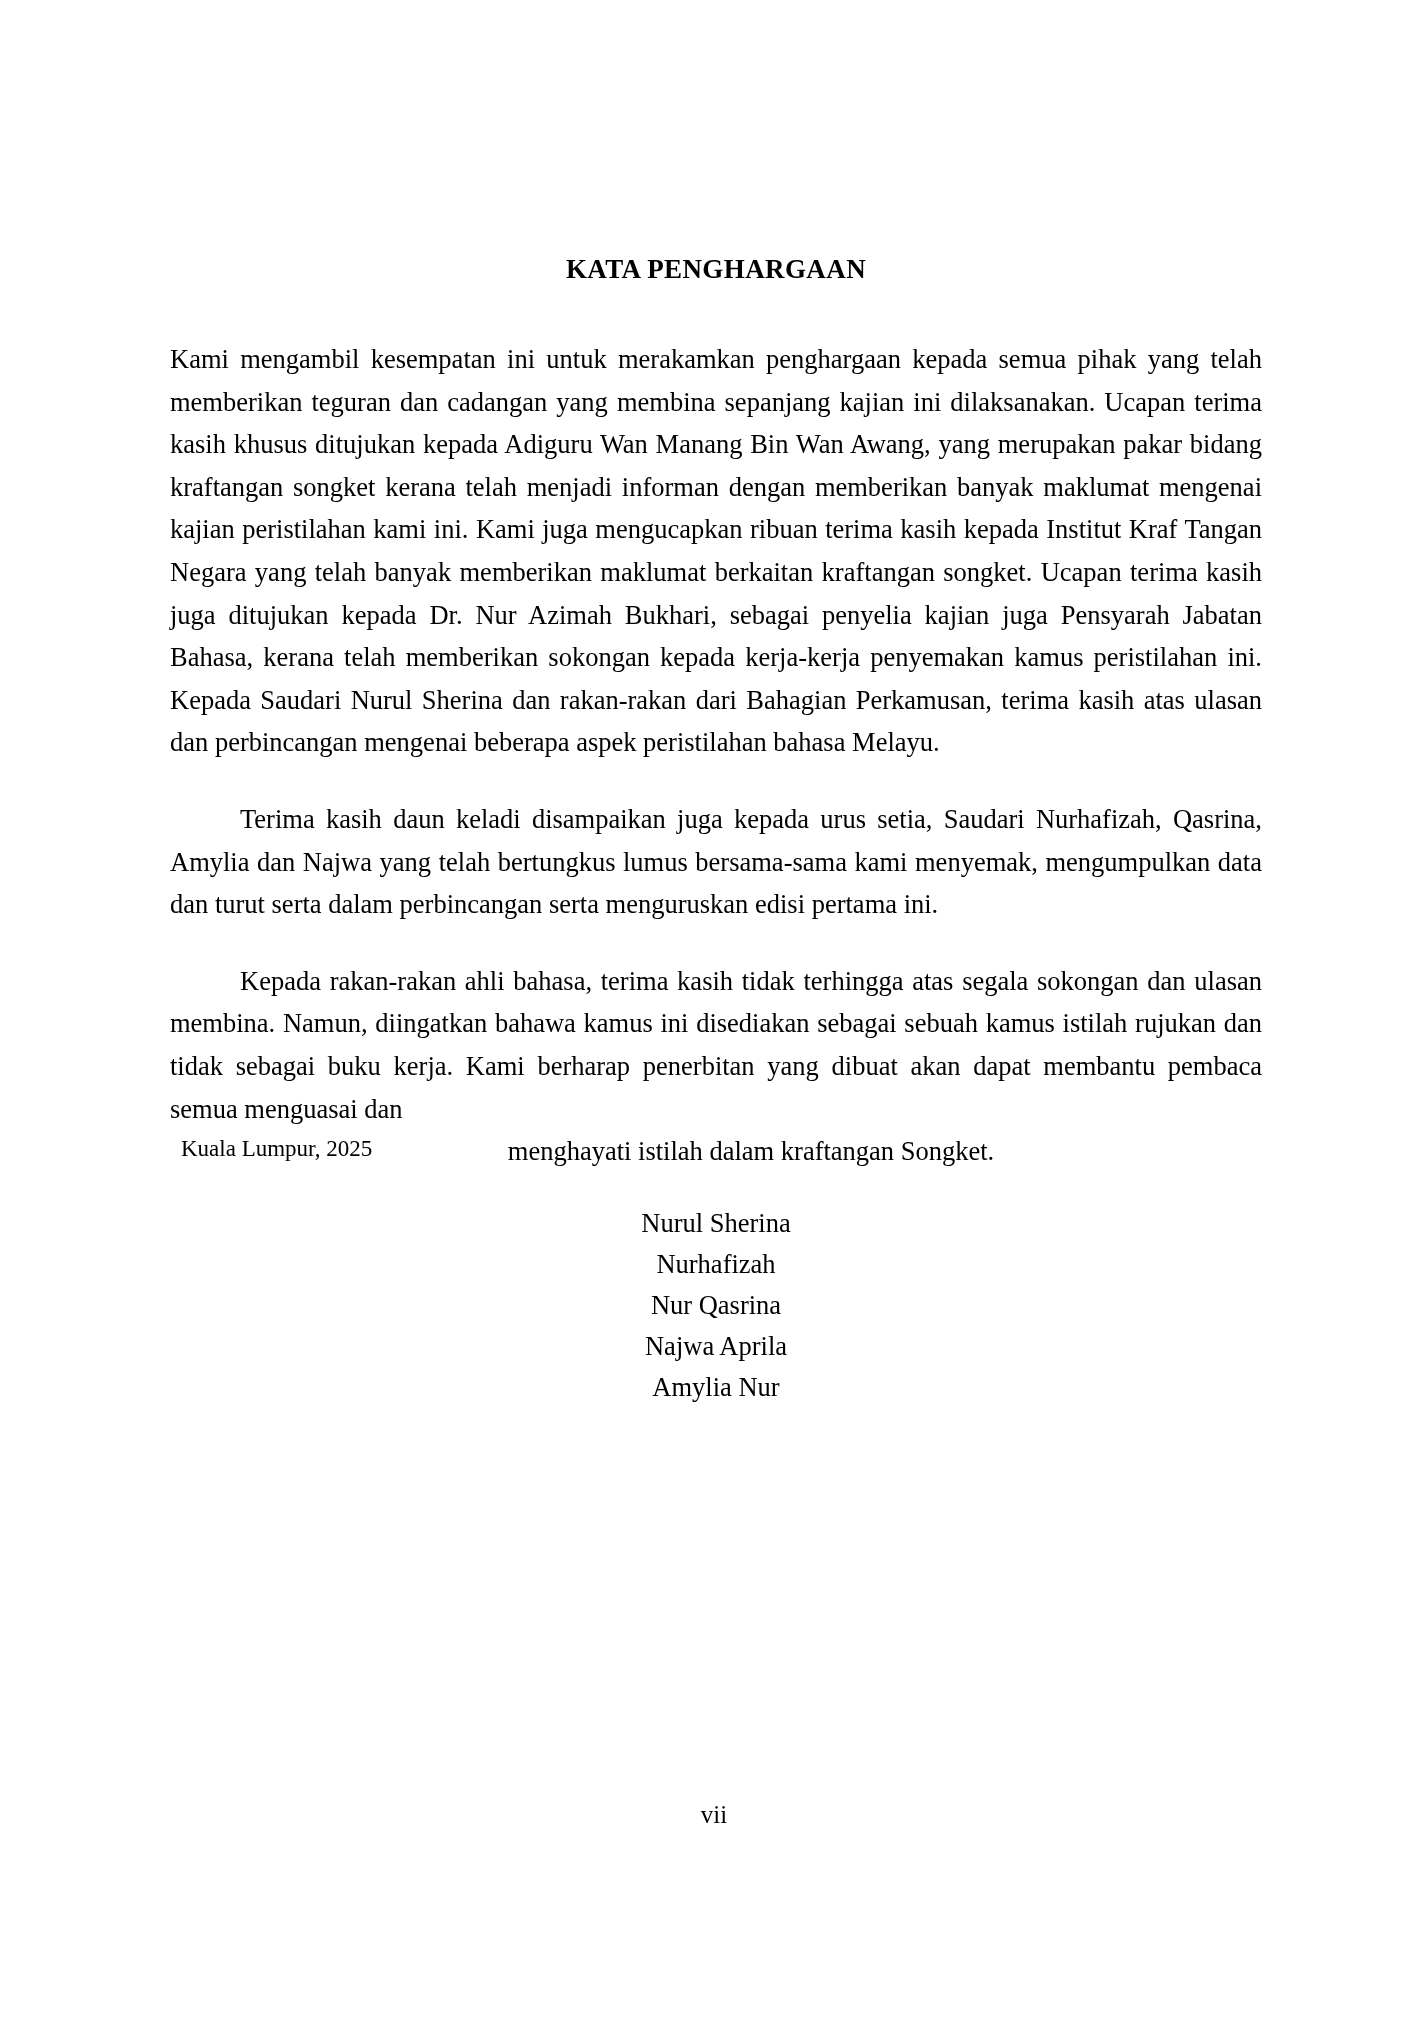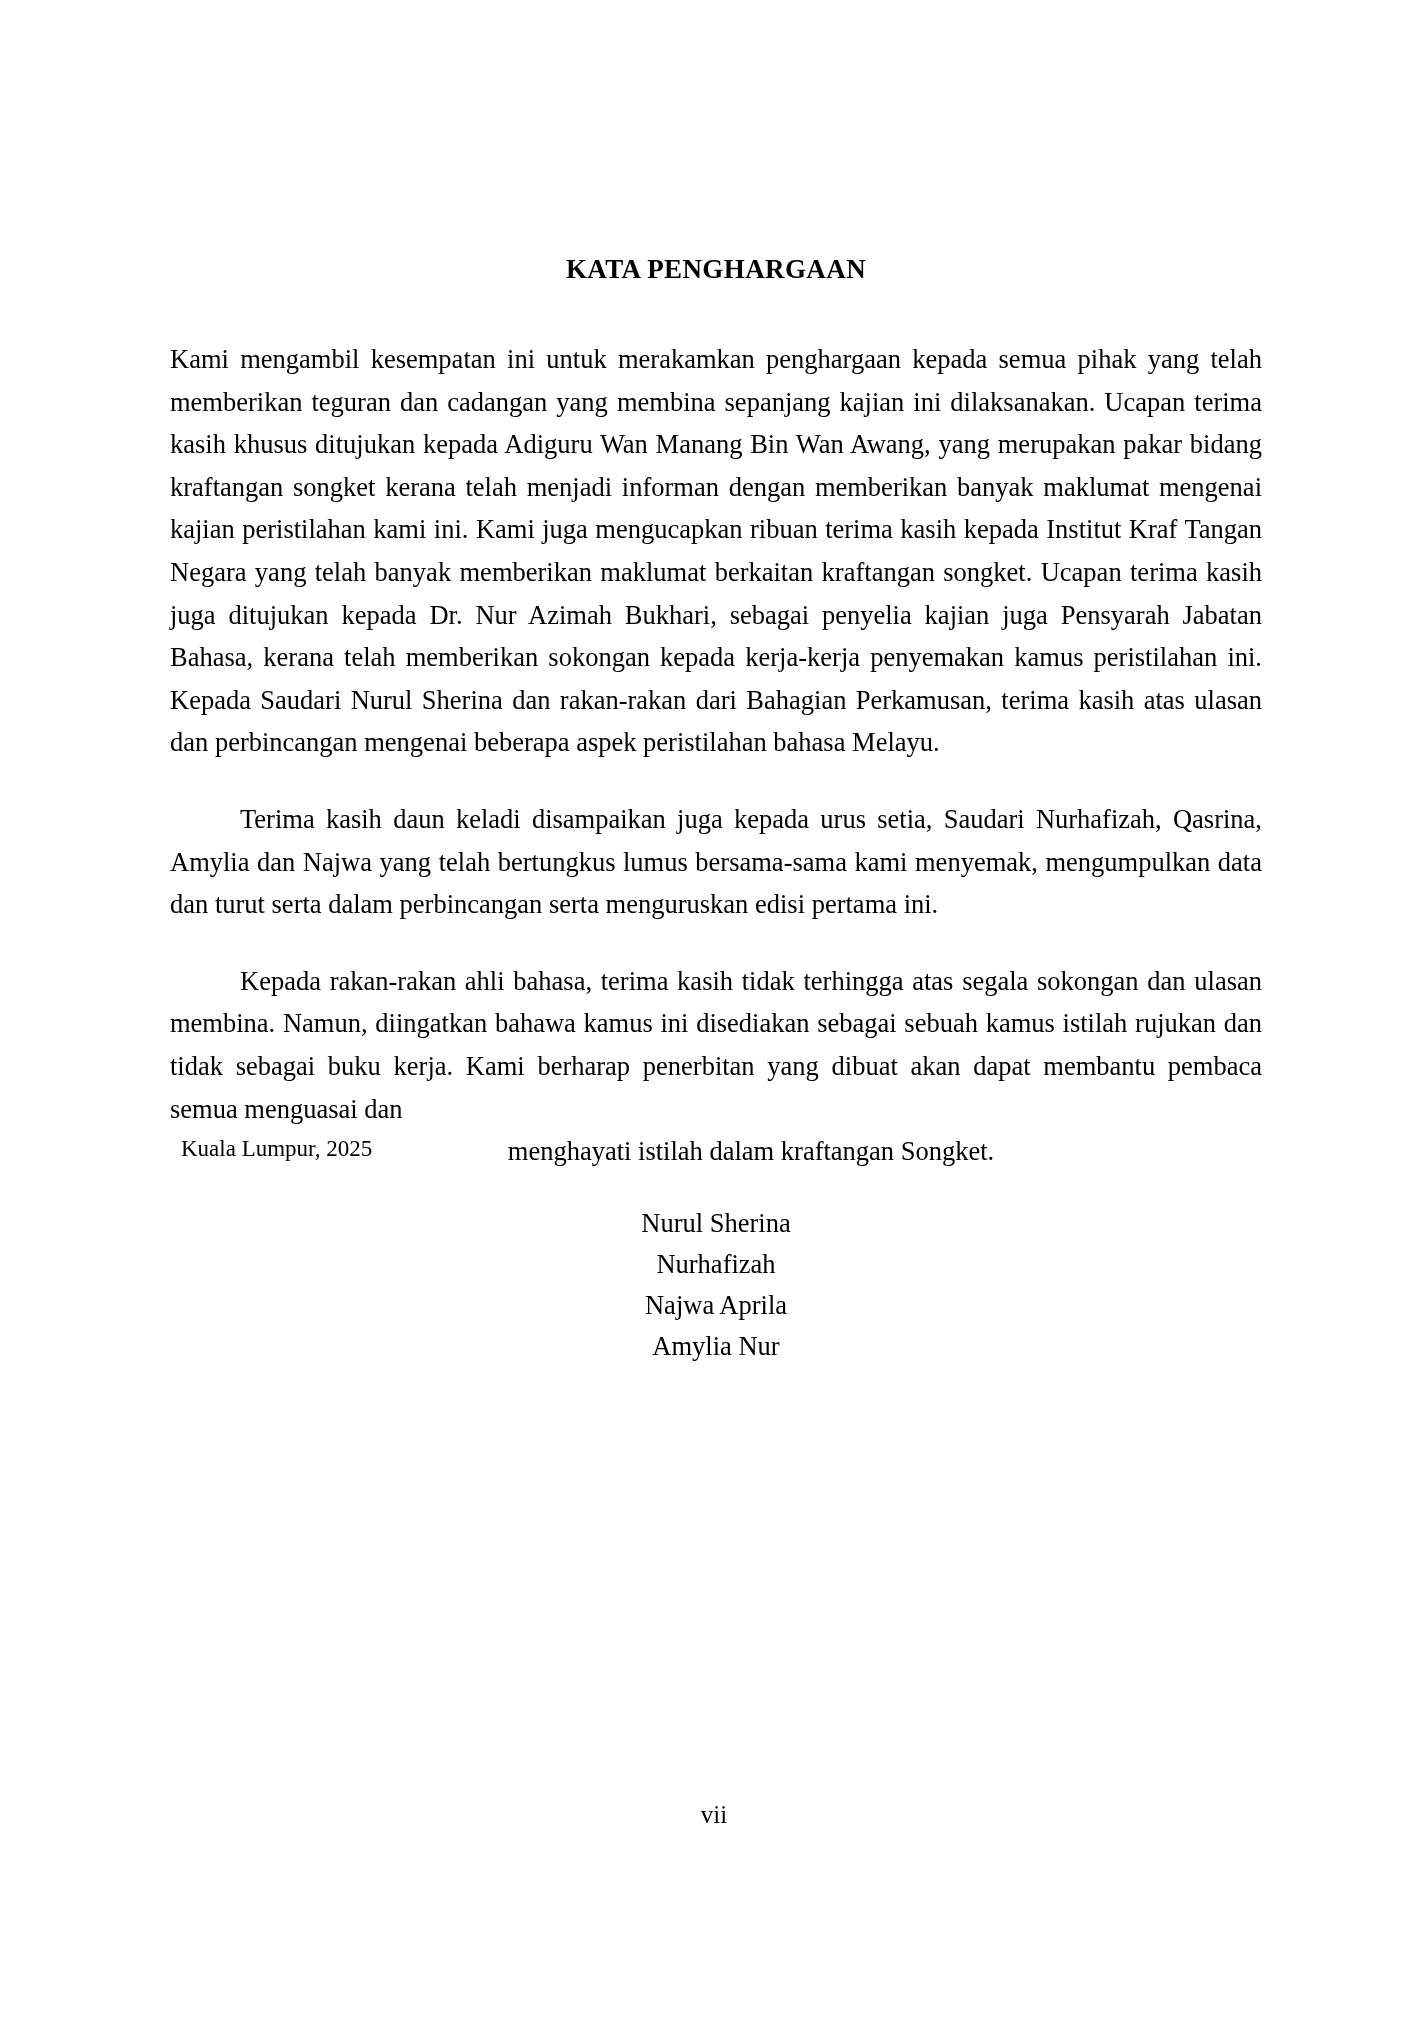--- a/index.html
+++ b/index.html
@@ -129,20 +129,21 @@
 
       <p class="para indented"><span>Kepada rakan-rakan ahli bahasa, terima kasih tidak terhingga atas segala sokongan dan ulasan membina. Namun, diingatkan bahawa kamus ini disediakan sebagai sebuah kamus istilah rujukan dan tidak sebagai buku kerja. Kami berharap penerbitan yang dibuat akan dapat membantu pembaca semua menguasai dan</span><span class="forced-break-line">menghayati istilah dalam kraftangan Songket.</span></p>
 
     </div>
 
     <div class="place-date">Kuala Lumpur, 2025</div>
 
     <div class="signatories">
       <span class="name">Nurul Sherina</span>
       <span class="name">Nurhafizah</span>
+      <span class="name">Nur Qasrina</span>
       <span class="name">Najwa Aprila</span>
       <span class="name">Amylia Nur</span>
     </div>
 
   </div>
 
   <div class="page-number">vii</div>
 
 </div>
 

